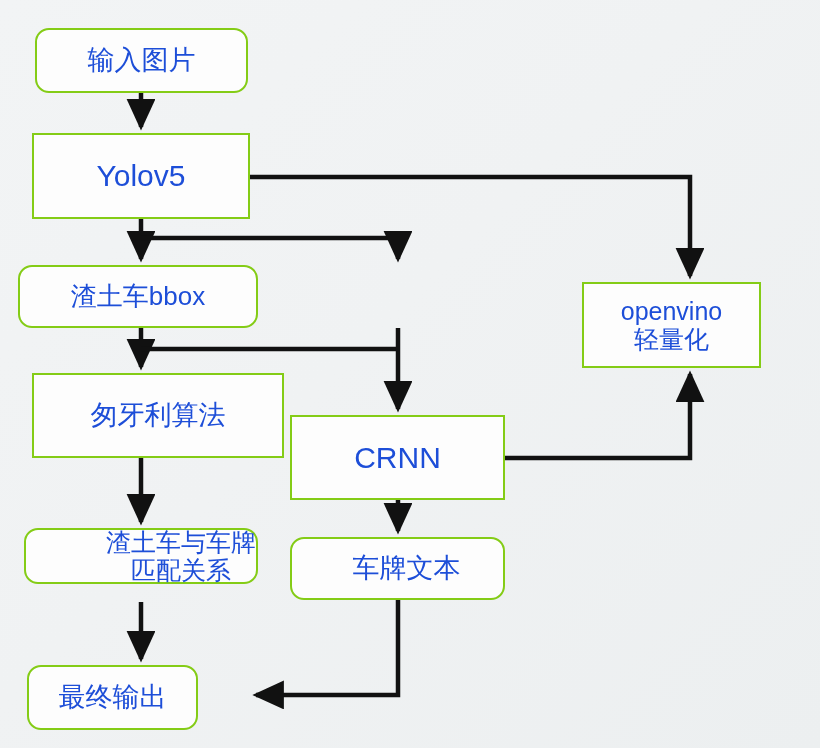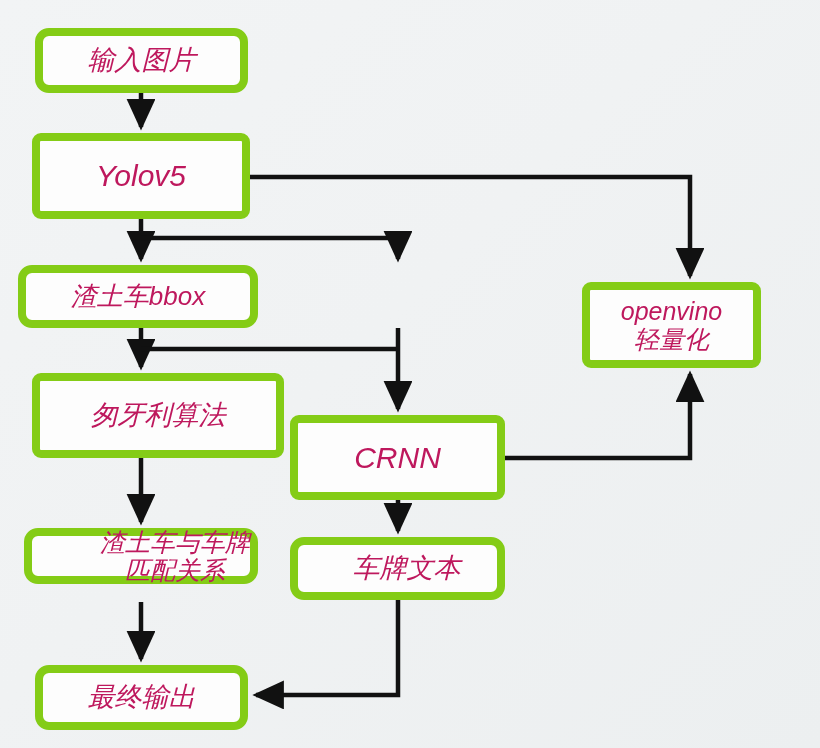--- a/index.html
+++ b/index.html
@@ -22,32 +22,31 @@
     position: absolute;
     left: 0;
     top: 0;
     width: 820px;
     height: 748px;
   }
   .node {
     position: absolute;
     box-sizing: border-box;
     background: #fdfdfd;
-    border: 8px solid #84cc16;
+    border: 2px solid #84cc16;
     display: flex;
     align-items: center;
     justify-content: center;
     text-align: center;
-    color: #be185d;
+    color: #1d4ed8;
     line-height: 1.12;
     z-index: 2;
-    font-style: italic;
   }
   .node.rounded { border-radius: 14px; }
-  .node.sharp   { border-radius: 9px; }
+  .node.sharp   { border-radius: 0; }
   .node .label { display: block; white-space: pre-line; }
   .fs-cn   { font-size: 27px; }
   .fs-lat  { font-size: 30px; }
   .fs-mix  { font-size: 26px; }
   .fs-two  { font-size: 25px; }
 </style>
 </head>
 <body>
 
 <div id="canvas">
@@ -114,17 +113,17 @@
 
   <div class="node rounded" style="left:24px; top:528px; width:234px; height:56px;justify-content:flex-end;">
     <span class="label fs-two">渣土车与车牌
 匹配关系</span>
   </div>
 
   <div class="node rounded" style="left:290px; top:537px; width:215px; height:63px;padding-left:18px;">
     <span class="label fs-cn">车牌文本</span>
   </div>
 
-  <div class="node rounded" style="left:35px; top:665px; width:213px; height:65px;justify-content:center;">
+  <div class="node rounded" style="left:27px; top:665px; width:171px; height:65px;justify-content:center;">
     <span class="label fs-cn">最终输出</span>
   </div>
 
 </div>
 
 </body></html>

